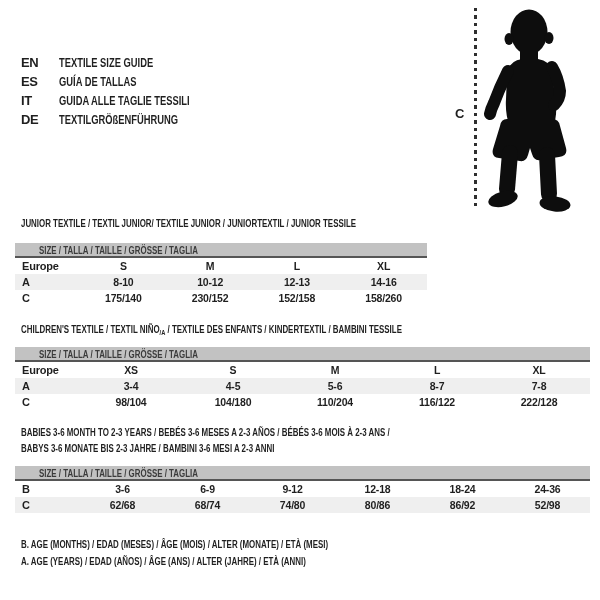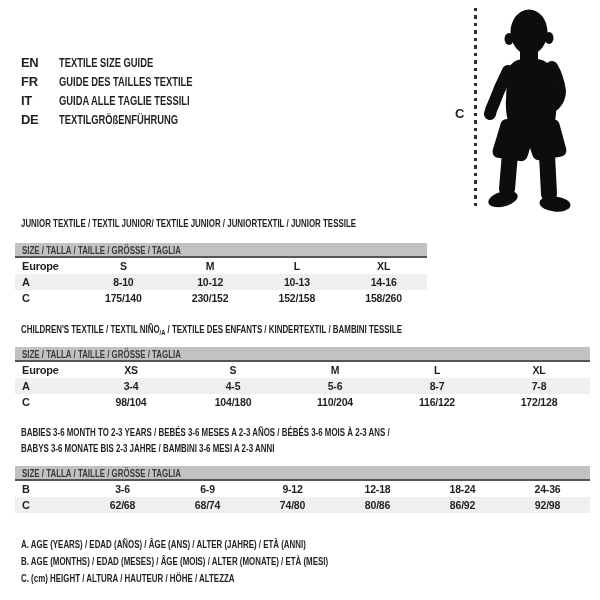--- a/index.html
+++ b/index.html
@@ -28,39 +28,39 @@
 
   
   .tbl-title { position:absolute; left:21px; font-size:11px; font-weight:700; line-height:16px; white-space:nowrap; transform:scaleX(0.72); transform-origin:0 0; }
   .subsc { font-size:8px; vertical-align:-2px; }
 
   
   .tbl { position:absolute; left:15px; }
   .tbl-head {
     height:15px; line-height:15px; background:var(--header-bar-bg,#c2c2c2);
     border-bottom:2px solid var(--rule-color,#555555);
-    padding-left:7px; font-size:11px; font-weight:700; color:var(--header-bar-text,#3b3b3b);
+    padding-left:24px; font-size:11px; font-weight:700; color:var(--header-bar-text,#3b3b3b);
   }
   .trow { display:flex; height:16px; align-items:center; font-weight:700; font-size:10.5px; letter-spacing:-0.2px; }
   .trow.shaded { background:var(--alt-row-bg,#efefef); }
   .rlabel { width:65px; padding-left:7px; font-size:11px; }
   .rcell { flex:1 1 0; text-align:center; }
 
   
   .legend { position:absolute; left:21px; top:536px; }
   .legend-line { height:17px; line-height:17px; font-size:11px; font-weight:700; white-space:nowrap; }
 </style>
 </head>
 <body>
 
 <div class="page">
 
   <div class="langs">
     <div class="lang-row"><span class="lang-code">EN</span><span class="cond">TEXTILE SIZE GUIDE</span></div>
-    <div class="lang-row"><span class="lang-code">FR</span><span class="cond">GUIDE DES TAILLES TEXTILE</span></div>
+    <div class="lang-row"><span class="lang-code">ES</span><span class="cond">GUÍA DE TALLAS</span></div>
     <div class="lang-row"><span class="lang-code">IT</span><span class="cond">GUIDA ALLE TAGLIE TESSILI</span></div>
     <div class="lang-row"><span class="lang-code">DE</span><span class="cond">TEXTILGRÖßENFÜHRUNG</span></div>
   </div>
 
   <div class="measure-line"></div>
   <div class="c-label">C</div>
   <svg class="silhouette" width="120" height="210" viewBox="0 0 120 210" fill="#0d0d0d">
     <ellipse cx="49" cy="27" rx="18.5" ry="22.5"></ellipse>
     <ellipse cx="29" cy="34" rx="4.5" ry="6"></ellipse>
     <ellipse cx="69" cy="33" rx="4.5" ry="6"></ellipse>
@@ -83,21 +83,21 @@
           <span class="rlabel">Europe</span>
           <span class="rcell">S</span>
           <span class="rcell">M</span>
           <span class="rcell">L</span>
           <span class="rcell">XL</span>
         </div>
         <div class="trow shaded">
           <span class="rlabel">A</span>
           <span class="rcell">8-10</span>
           <span class="rcell">10-12</span>
-          <span class="rcell">10-13</span>
+          <span class="rcell">12-13</span>
           <span class="rcell">14-16</span>
         </div>
         <div class="trow">
           <span class="rlabel">C</span>
           <span class="rcell">175/140</span>
           <span class="rcell">230/152</span>
           <span class="rcell">152/158</span>
           <span class="rcell">158/260</span>
         </div>
       </div>
@@ -124,21 +124,21 @@
           <span class="rcell">5-6</span>
           <span class="rcell">8-7</span>
           <span class="rcell">7-8</span>
         </div>
         <div class="trow">
           <span class="rlabel">C</span>
           <span class="rcell">98/104</span>
           <span class="rcell">104/180</span>
           <span class="rcell">110/204</span>
           <span class="rcell">116/122</span>
-          <span class="rcell">172/128</span>
+          <span class="rcell">222/128</span>
         </div>
       </div>
   </div>
 
   <div class="tbl-title" style="top:424px">
     <div>BABIES 3-6 MONTH TO 2-3 YEARS / BEBÉS 3-6 MESES A 2-3 AÑOS / BÉBÉS 3-6 MOIS À 2-3 ANS /</div>
     <div>BABYS 3-6 MONATE BIS 2-3 JAHRE / BAMBINI 3-6 MESI A 2-3 ANNI</div>
   </div>
   <div class="tbl" style="top:466px; width:575px">
     <div class="tbl-head"><span class="cond">SIZE / TALLA / TAILLE / GRÖSSE / TAGLIA</span></div>
@@ -152,24 +152,23 @@
           <span class="rcell">18-24</span>
           <span class="rcell">24-36</span>
         </div>
         <div class="trow shaded">
           <span class="rlabel">C</span>
           <span class="rcell">62/68</span>
           <span class="rcell">68/74</span>
           <span class="rcell">74/80</span>
           <span class="rcell">80/86</span>
           <span class="rcell">86/92</span>
-          <span class="rcell">92/98</span>
+          <span class="rcell">52/98</span>
         </div>
       </div>
   </div>
 
   <div class="legend">
+    <div class="legend-line"><span class="cond">B. AGE (MONTHS) / EDAD (MESES) / ÂGE (MOIS) / ALTER (MONATE) / ETÀ (MESI)</span></div>
     <div class="legend-line"><span class="cond">A. AGE (YEARS) / EDAD (AÑOS) / ÂGE (ANS) / ALTER (JAHRE) / ETÀ (ANNI)</span></div>
-    <div class="legend-line"><span class="cond">B. AGE (MONTHS) / EDAD (MESES) / ÂGE (MOIS) / ALTER (MONATE) / ETÀ (MESI)</span></div>
-    <div class="legend-line"><span class="cond">C. (cm) HEIGHT / ALTURA / HAUTEUR / HÖHE / ALTEZZA</span></div>
   </div>
 
 </div>
 
 </body></html>

